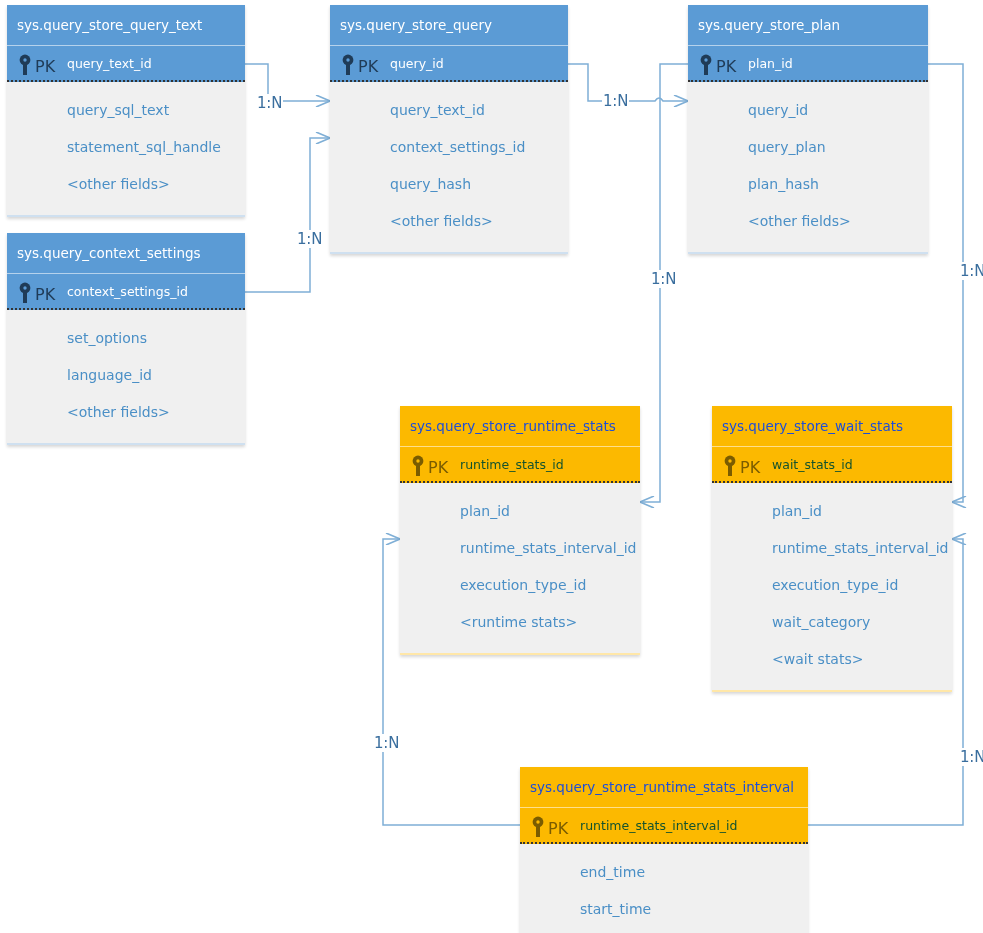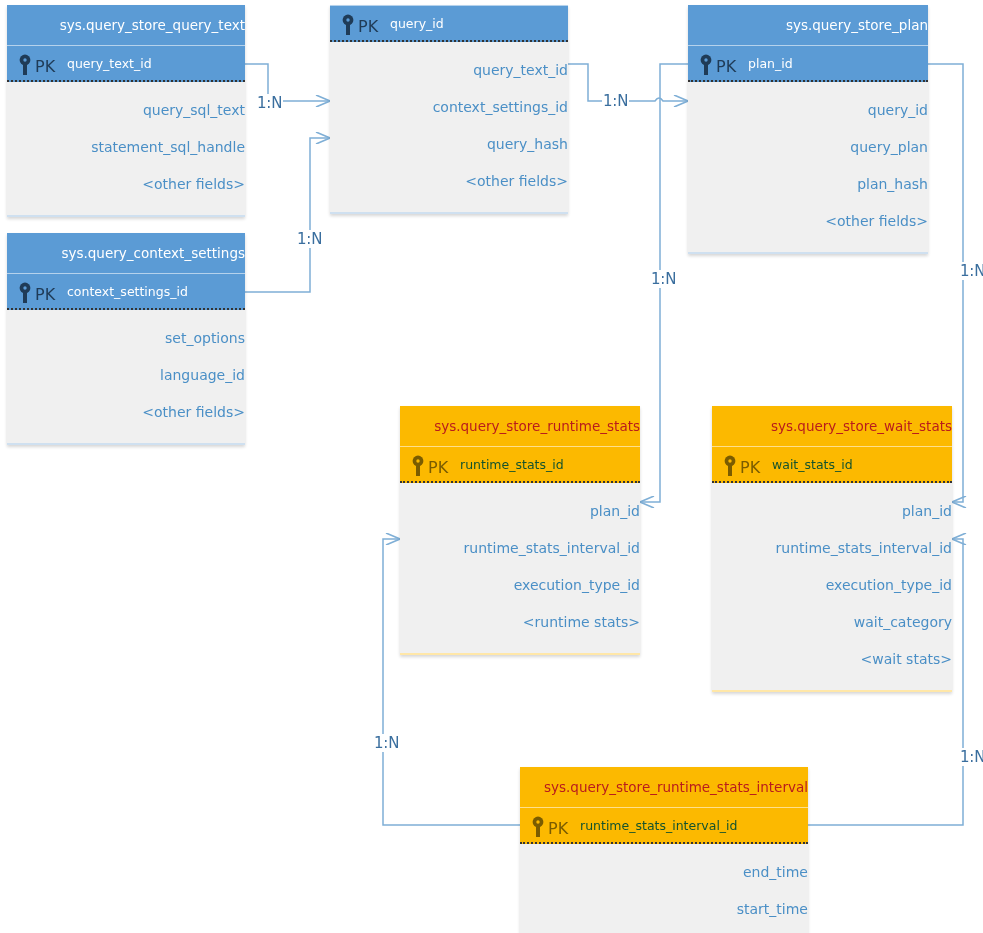--- a/index.html
+++ b/index.html
@@ -30,21 +30,20 @@
     background: #ffffff;
     padding: 0 1px;
     white-space: nowrap;
   }
   
   .entity {
     position: absolute;
     box-sizing: border-box;
     background: #f0f0f0;
     box-shadow: 0 2px 3px rgba(0,0,0,0.16);
-    text-align: right;
   }
   .entity .title {
     box-sizing: border-box;
     height: 40px;
     line-height: 40px;
     padding-left: 10px;
     color: #ffffff;
     font-size: 13.5px;
     white-space: nowrap;
     overflow: hidden;
@@ -84,21 +83,21 @@
     color: #4a8fc6;
     white-space: nowrap;
   }
   
   .entity.blue .title { background: #5b9bd5; }
   .entity.blue .pkrow { background: #5b9bd5; }
   .entity.blue .pkrow .pklabel { color: #1f3b57; }
   .entity.blue .pkrow .pkname { color: #ffffff; }
   .entity.blue { border-bottom: 2px solid #cfe0f0; }
   
-  .entity.orange .title { background: #fcb900; color:#b91c1c; }
+  .entity.orange .title { background: #fcb900; color:#1d4ed8; }
   .entity.orange .pkrow { background: #fcb900; }
   .entity.orange .pkrow .pklabel { color: #7a5c00; }
   .entity.orange .pkrow .pkname { color: #14532d; }
   .entity.orange { border-bottom: 2px solid #ffe7a8; }
   
   .keyicon { position: absolute; left: 10px; top: 8px; }
 </style>
 </head>
 <body>
 
@@ -151,20 +150,21 @@
       <span class="pkname">query_text_id</span>
     </div>
     <div class="fields">
       <div class="field">query_sql_text</div>
       <div class="field">statement_sql_handle</div>
       <div class="field">&lt;other fields&gt;</div>
     </div>
   </div>
 
   <div class="entity blue" style="left:330px; top:5px; width:238px;">
+    <div class="title">sys.query_store_query</div>
     <div class="pkrow">
       <svg class="keyicon" width="16" height="22" viewBox="0 0 16 22">
         <circle cx="8" cy="6" r="5.4" fill="#1f3b57"></circle>
         <rect x="6" y="9" width="4" height="12" fill="#1f3b57"></rect>
         <circle cx="8" cy="6" r="1.7" fill="#5b9bd5"></circle>
       </svg>
       <span class="pklabel">PK</span>
       <span class="pkname">query_id</span>
     </div>
     <div class="fields">

